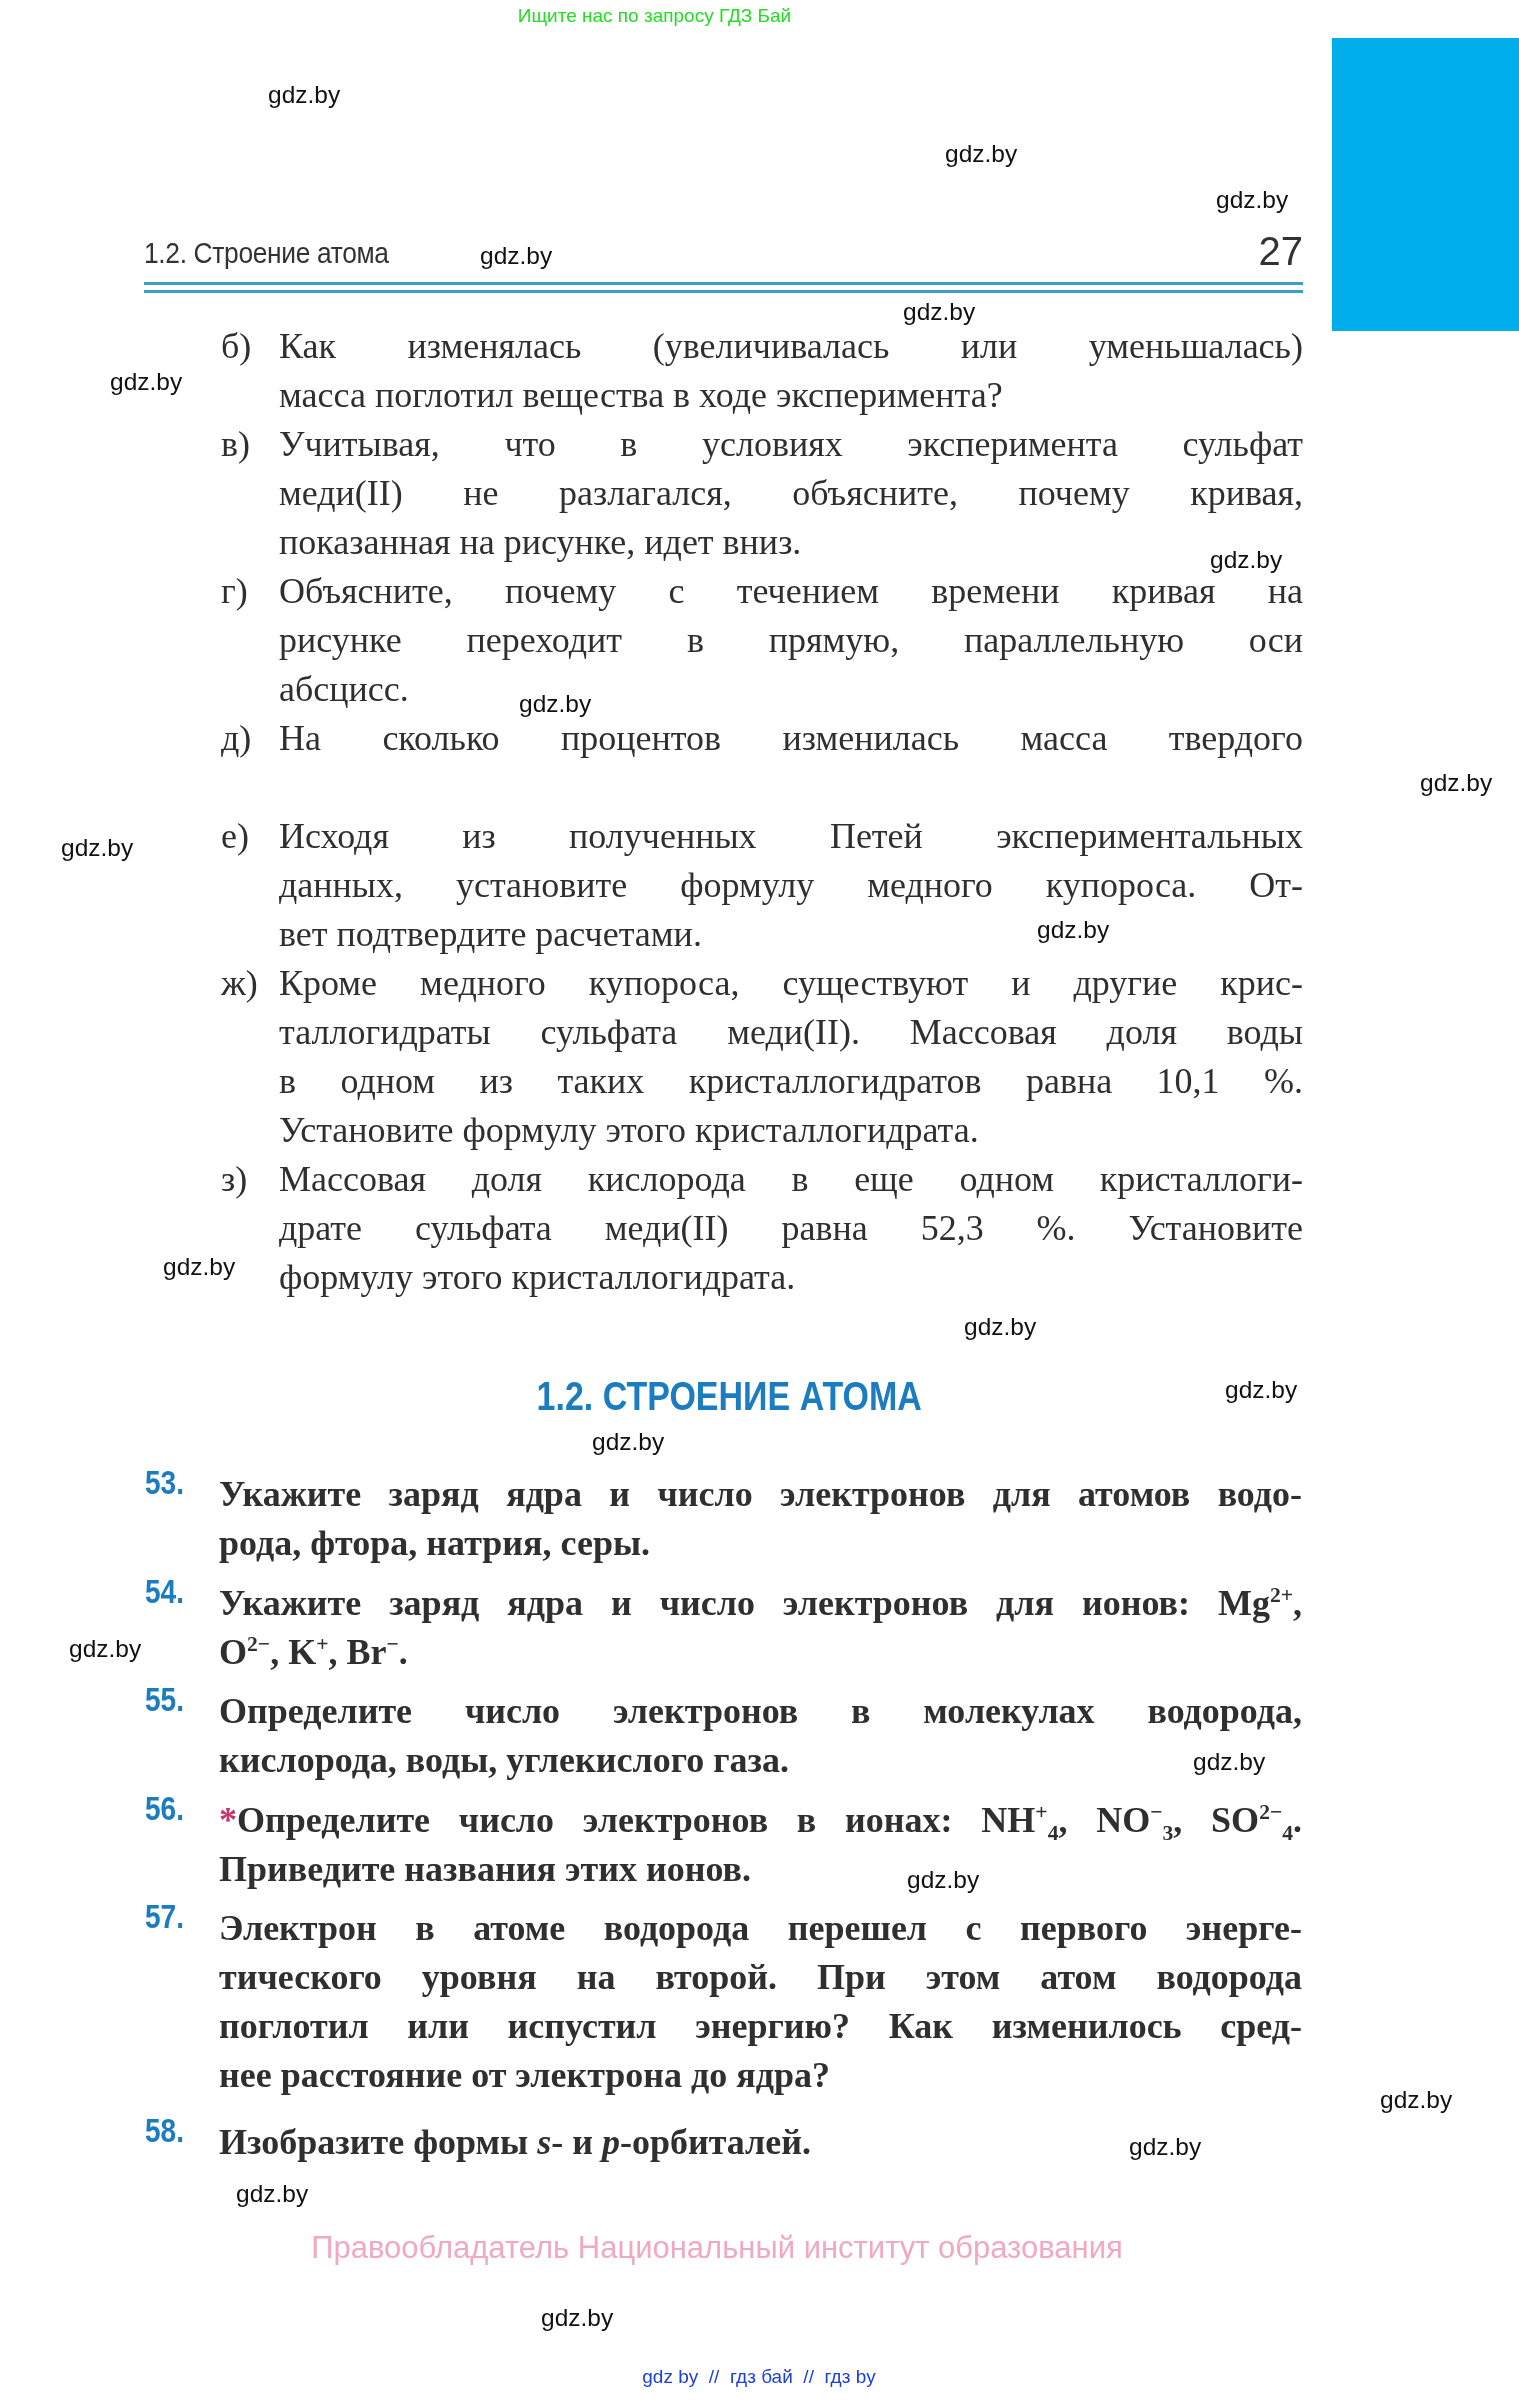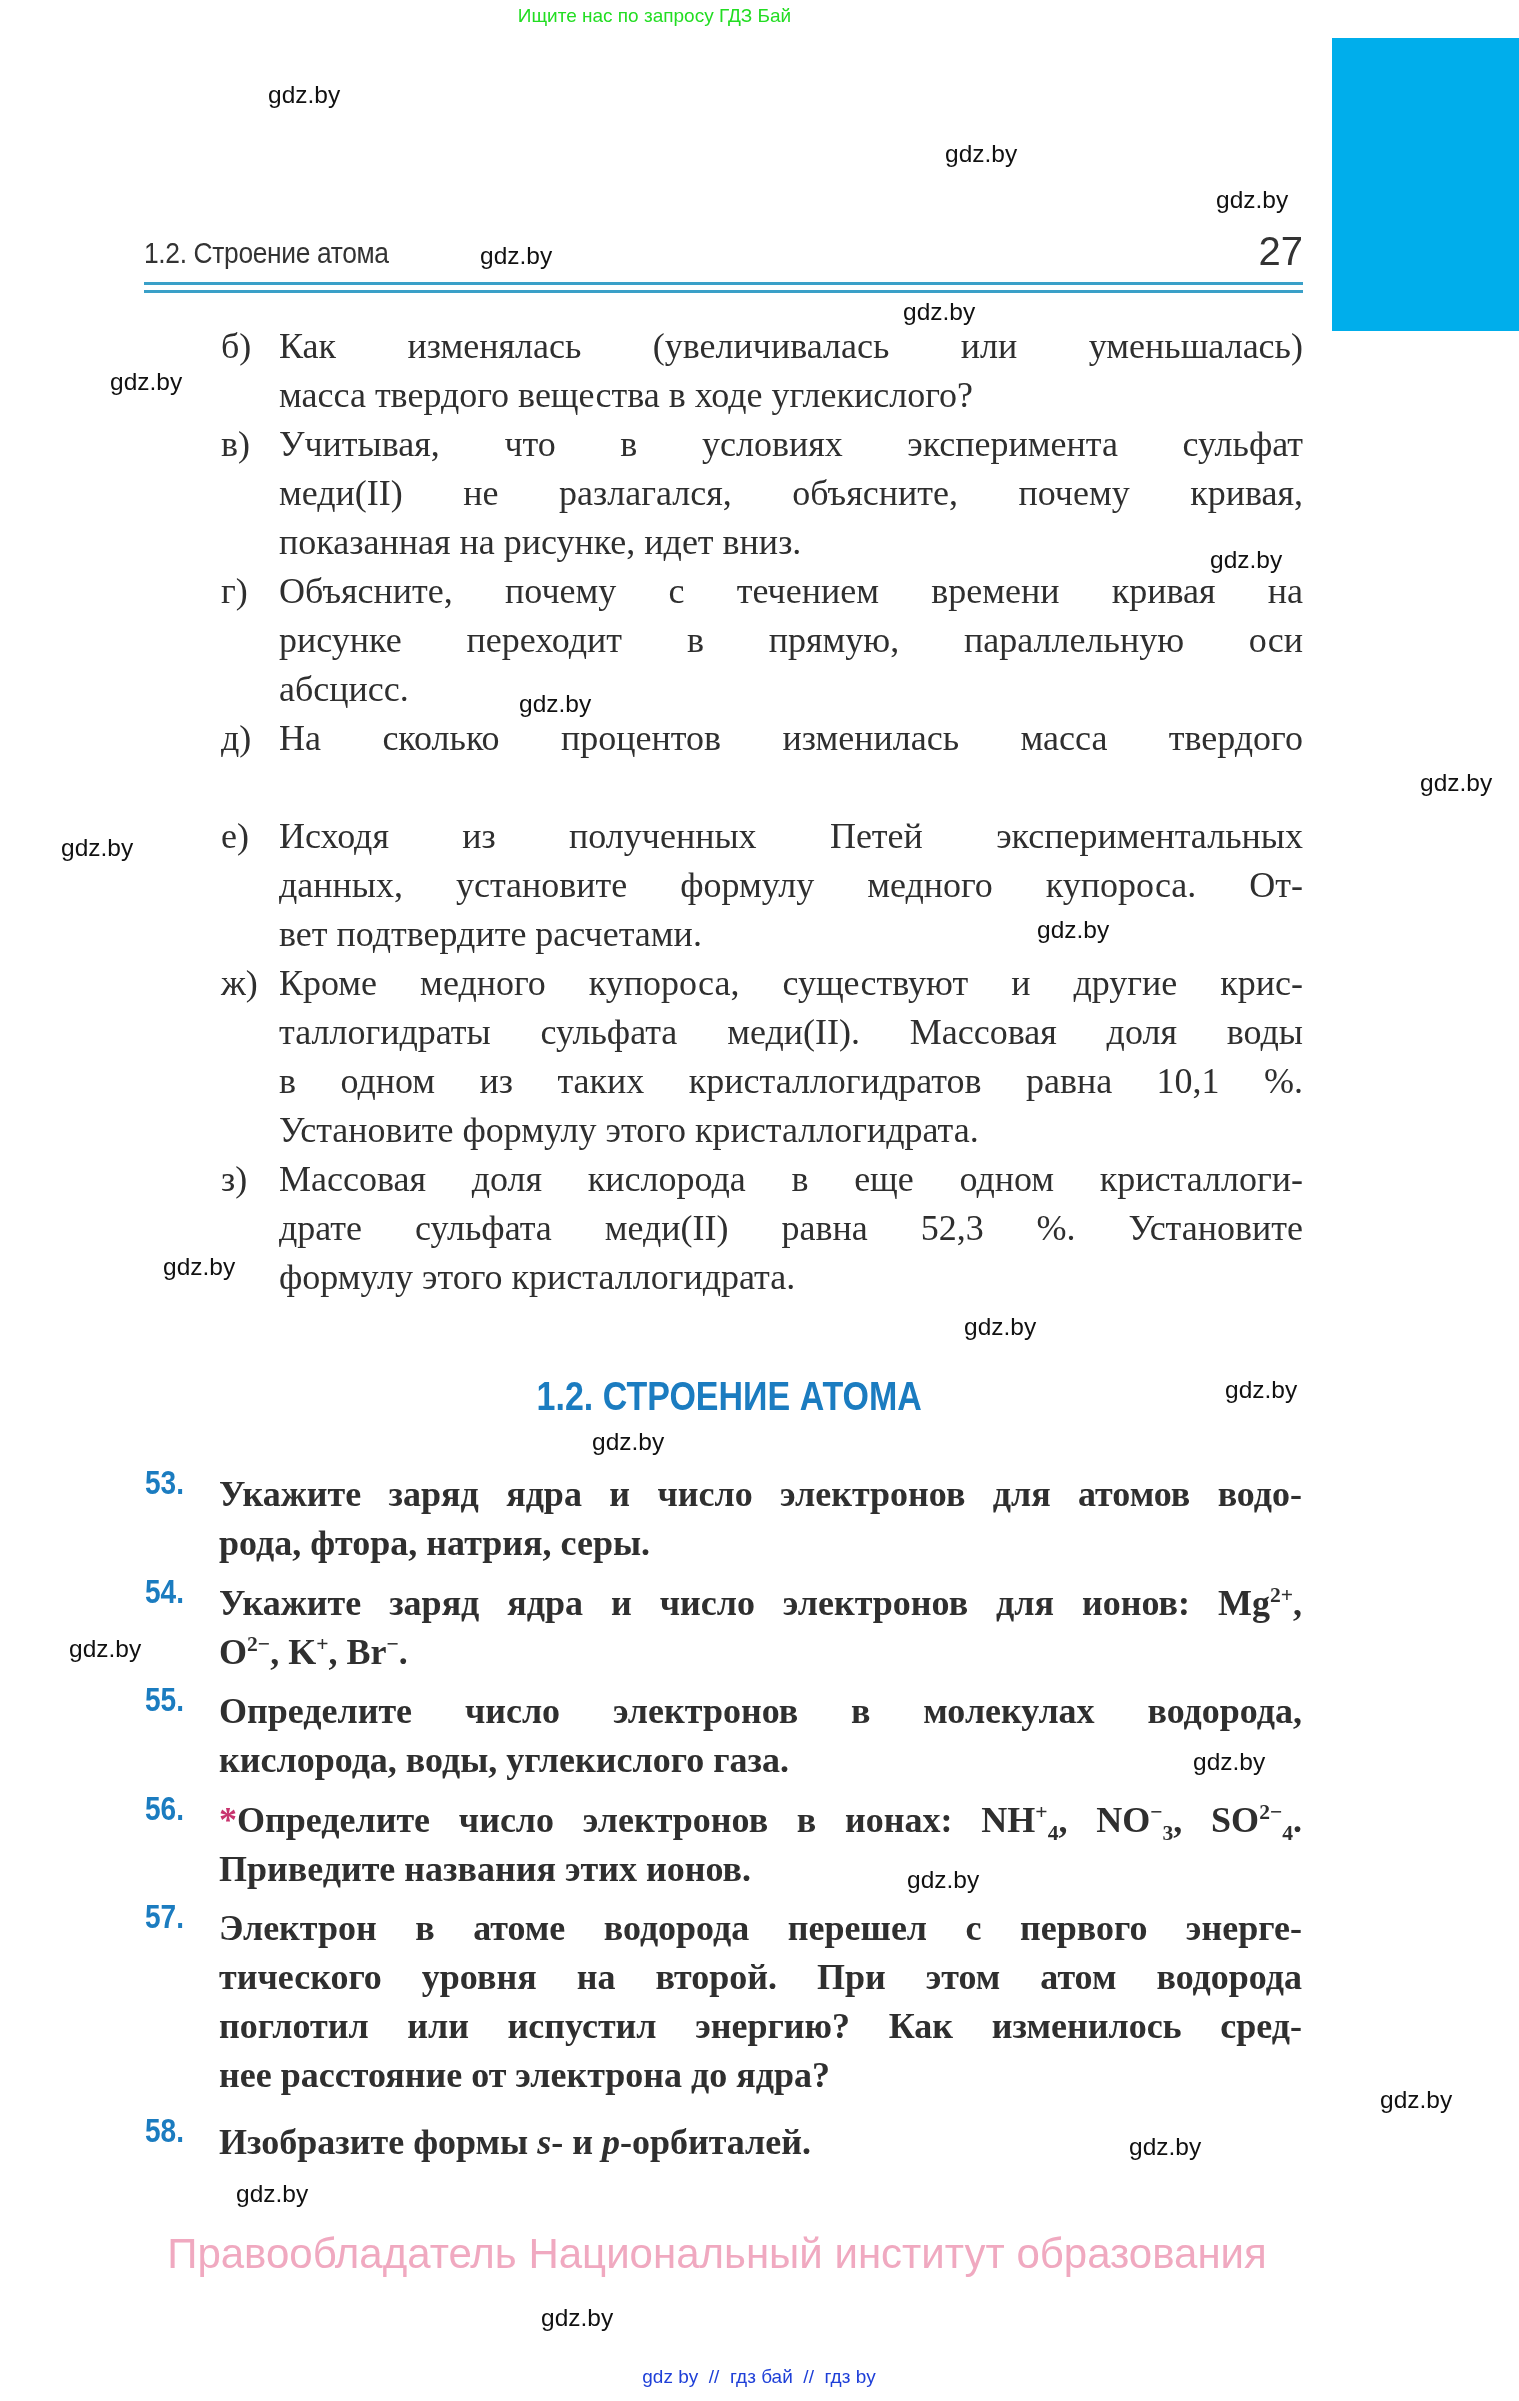--- a/index.html
+++ b/index.html
@@ -17,40 +17,40 @@
   .item .txt div { white-space:nowrap; text-align:justify; text-align-last:justify; }
   .item .txt div.last { text-align-last:left; }
   .section-title { left:0; width:1458px; top:1374px; text-align:center; font-family:"Liberation Sans", sans-serif; font-weight:bold; font-size:40px; color:#1b7cc0; transform:scaleX(0.85); transform-origin:730px 0; }
   .task { position:absolute; left:145px; font-family:"Liberation Serif", serif; font-size:36px; line-height:49px; color:#2f2f2f; }
   .task .num { position:absolute; left:0; top:0; font-family:"Liberation Sans", sans-serif; font-weight:bold; color:#1b7cc0; font-size:33px; transform:scaleX(0.85); transform-origin:left; }
   .task .txt { position:absolute; left:74px; top:12px; width:1083px;font-weight:bold; }
   .task .txt div { white-space:nowrap; text-align:justify; text-align-last:justify; }
   .task .txt div.last { text-align-last:left; }
   .star { color:#c8336e; }
   sup, sub { font-size:60%; line-height:0; }
-  .copyright { left:0; width:1519px; top:2230px; text-align:center; padding-right:85px; box-sizing:border-box; font-family:"Liberation Sans", sans-serif; font-size:42px; color:#f0a9c0; }
+  .copyright { left:0; width:1519px; top:2230px; text-align:center; padding-right:85px; box-sizing:border-box; font-family:"Liberation Sans", sans-serif; font-size:31px; color:#f0a9c0; }
   .footer-links { left:0; width:1519px; top:2366px; text-align:center; padding-right:1px; box-sizing:border-box; font-family:"Liberation Sans", sans-serif; font-size:19px; color:#1e3fd8; }
   .footer-links span { margin:0 5.3px; }
 </style>
 </head>
 <body>
 
 <div class="abs top-ad">Ищите нас по запросу ГДЗ Бай</div>
 <div class="abs side-tab"></div>
 
 <div class="abs run-head">1.2. Строение атома</div>
 <div class="abs page-num">27</div>
 <div class="abs rule" style="top:282px"></div>
 <div class="abs rule" style="top:290px"></div>
 
 <div class="item" style="left:221px; top:322px;">
   <span class="lbl">б)</span>
   <div class="txt">
     <div>Как изменялась (увеличивалась или уменьшалась)</div>
-    <div class="last">масса твердого вещества в ходе углекислого?</div>
+    <div class="last">масса поглотил вещества в ходе эксперимента?</div>
   </div>
 </div>
 <div class="item" style="left:221px; top:420px;">
   <span class="lbl">в)</span>
   <div class="txt">
     <div>Учитывая, что в условиях эксперимента сульфат</div>
     <div>меди(II) не разлагался, объясните, почему кривая,</div>
     <div class="last">показанная на рисунке, идет вниз.</div>
   </div>
 </div>

